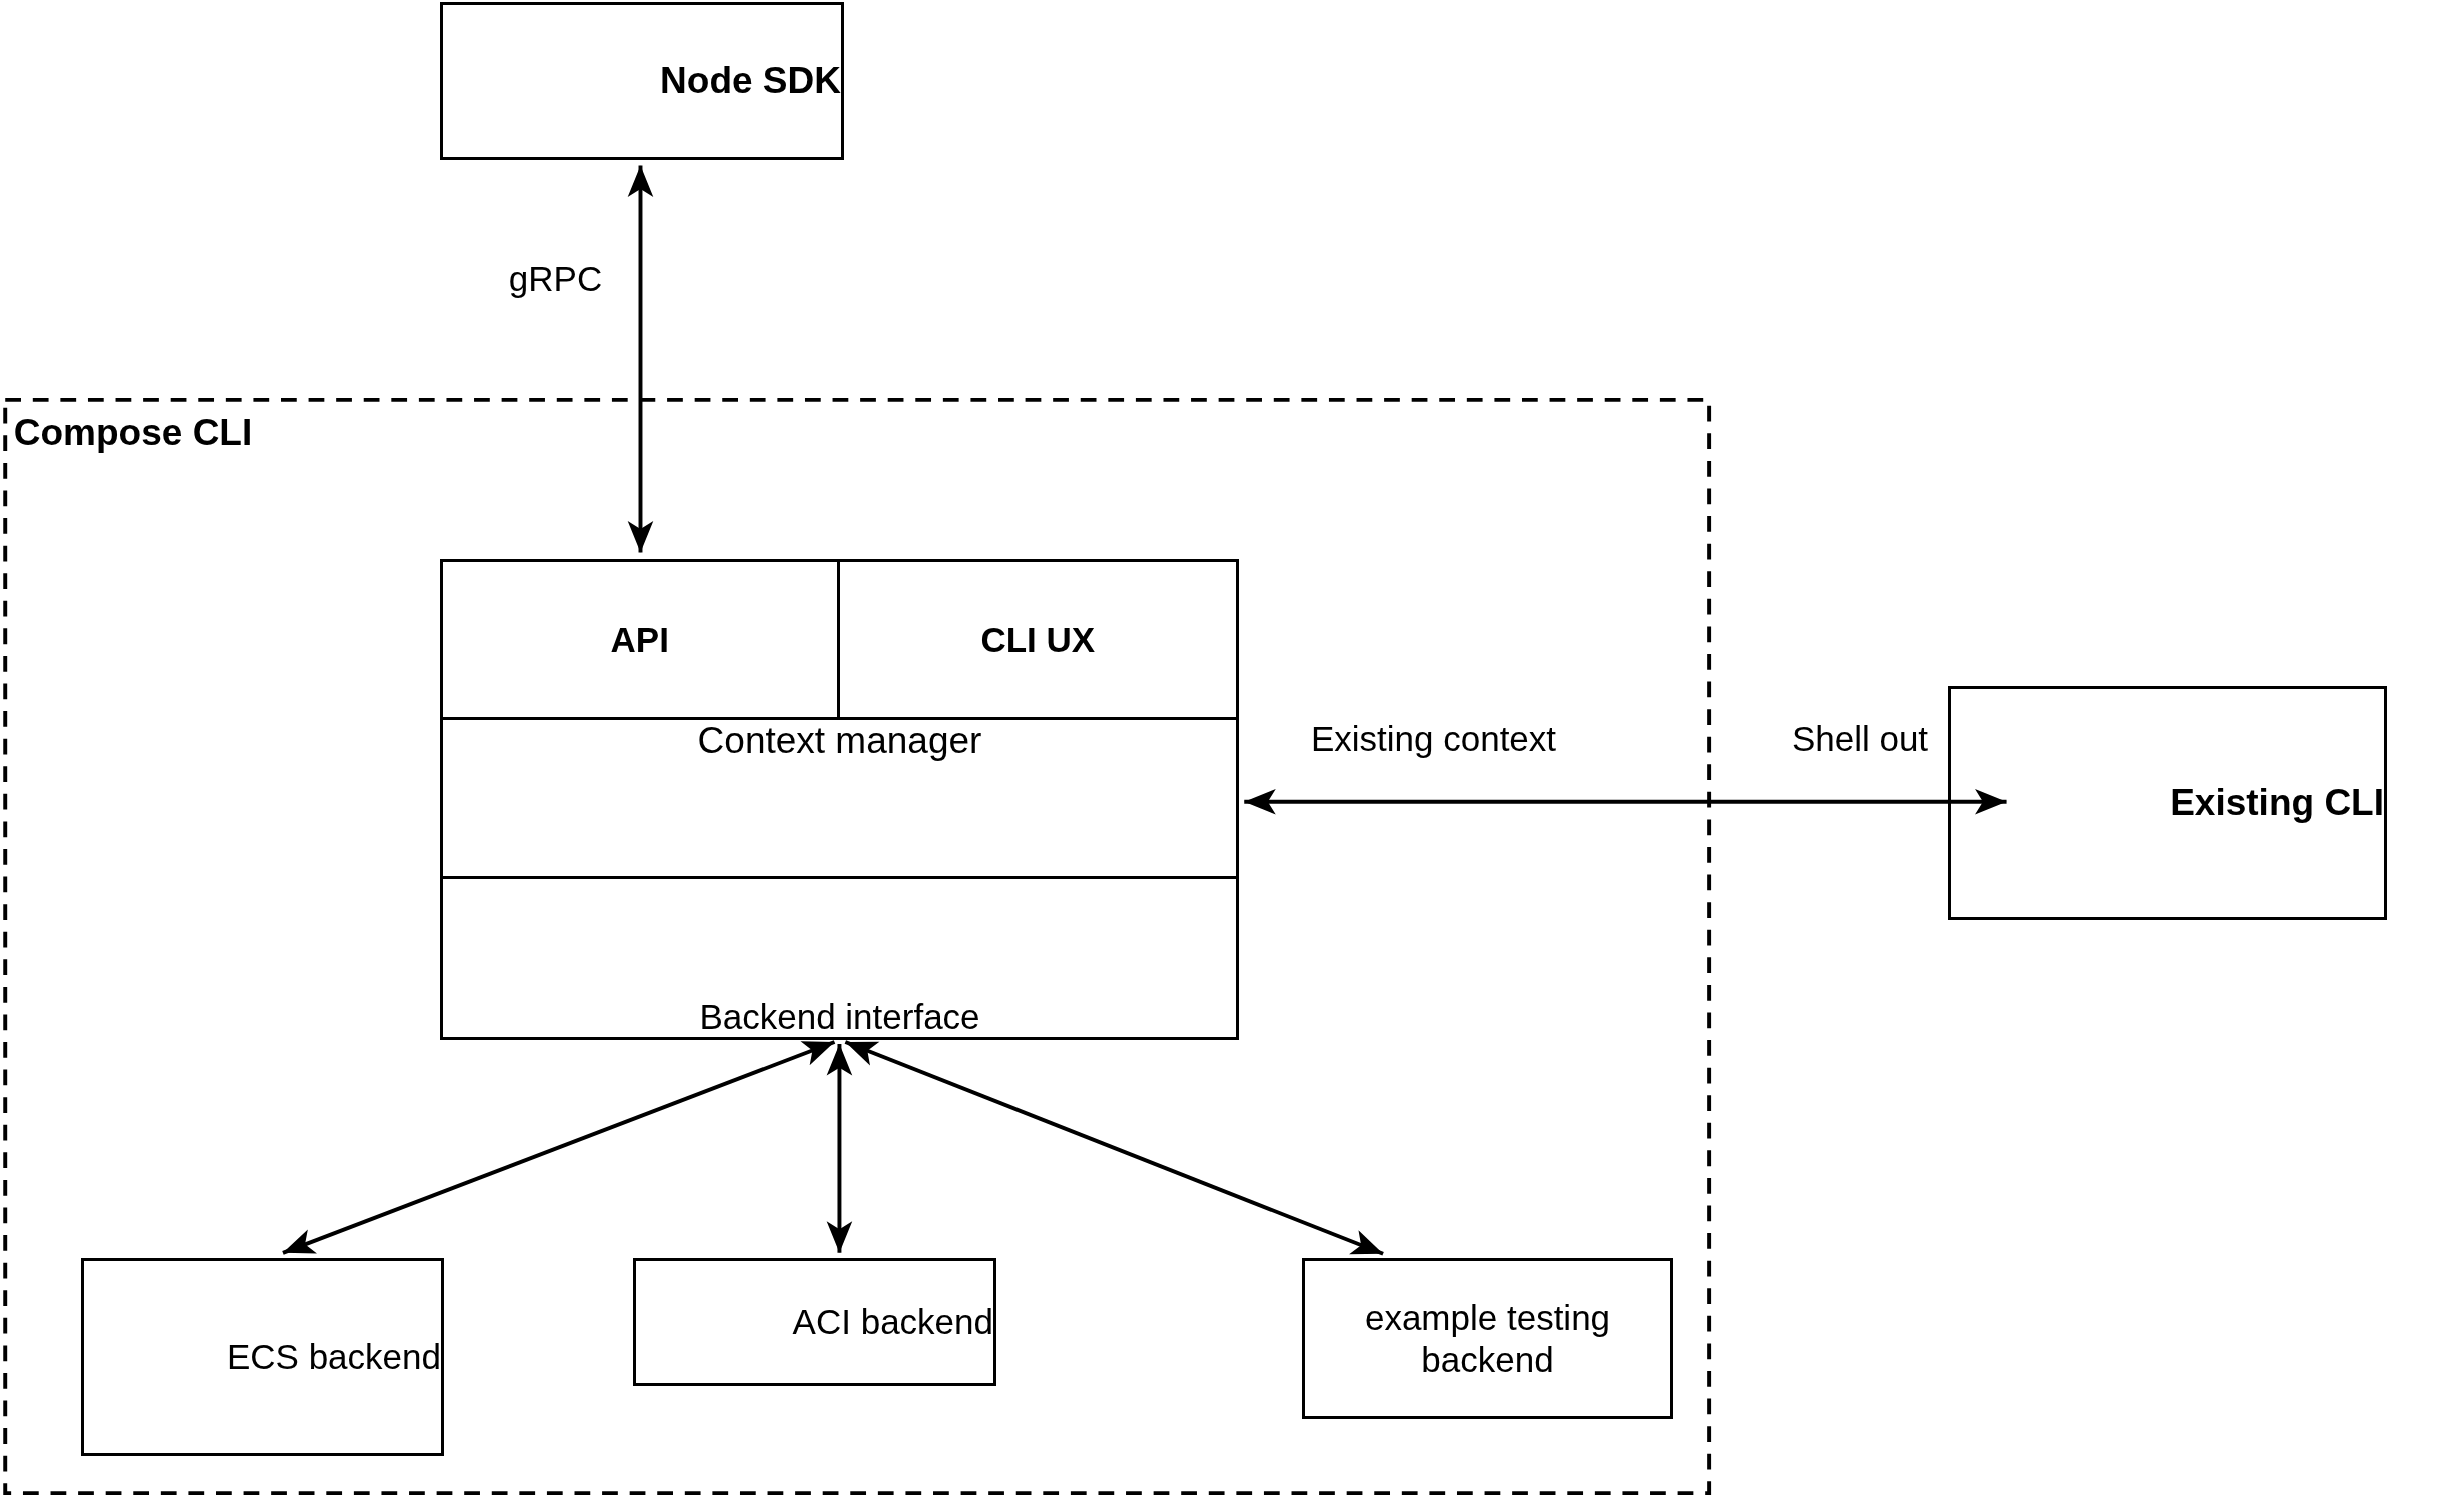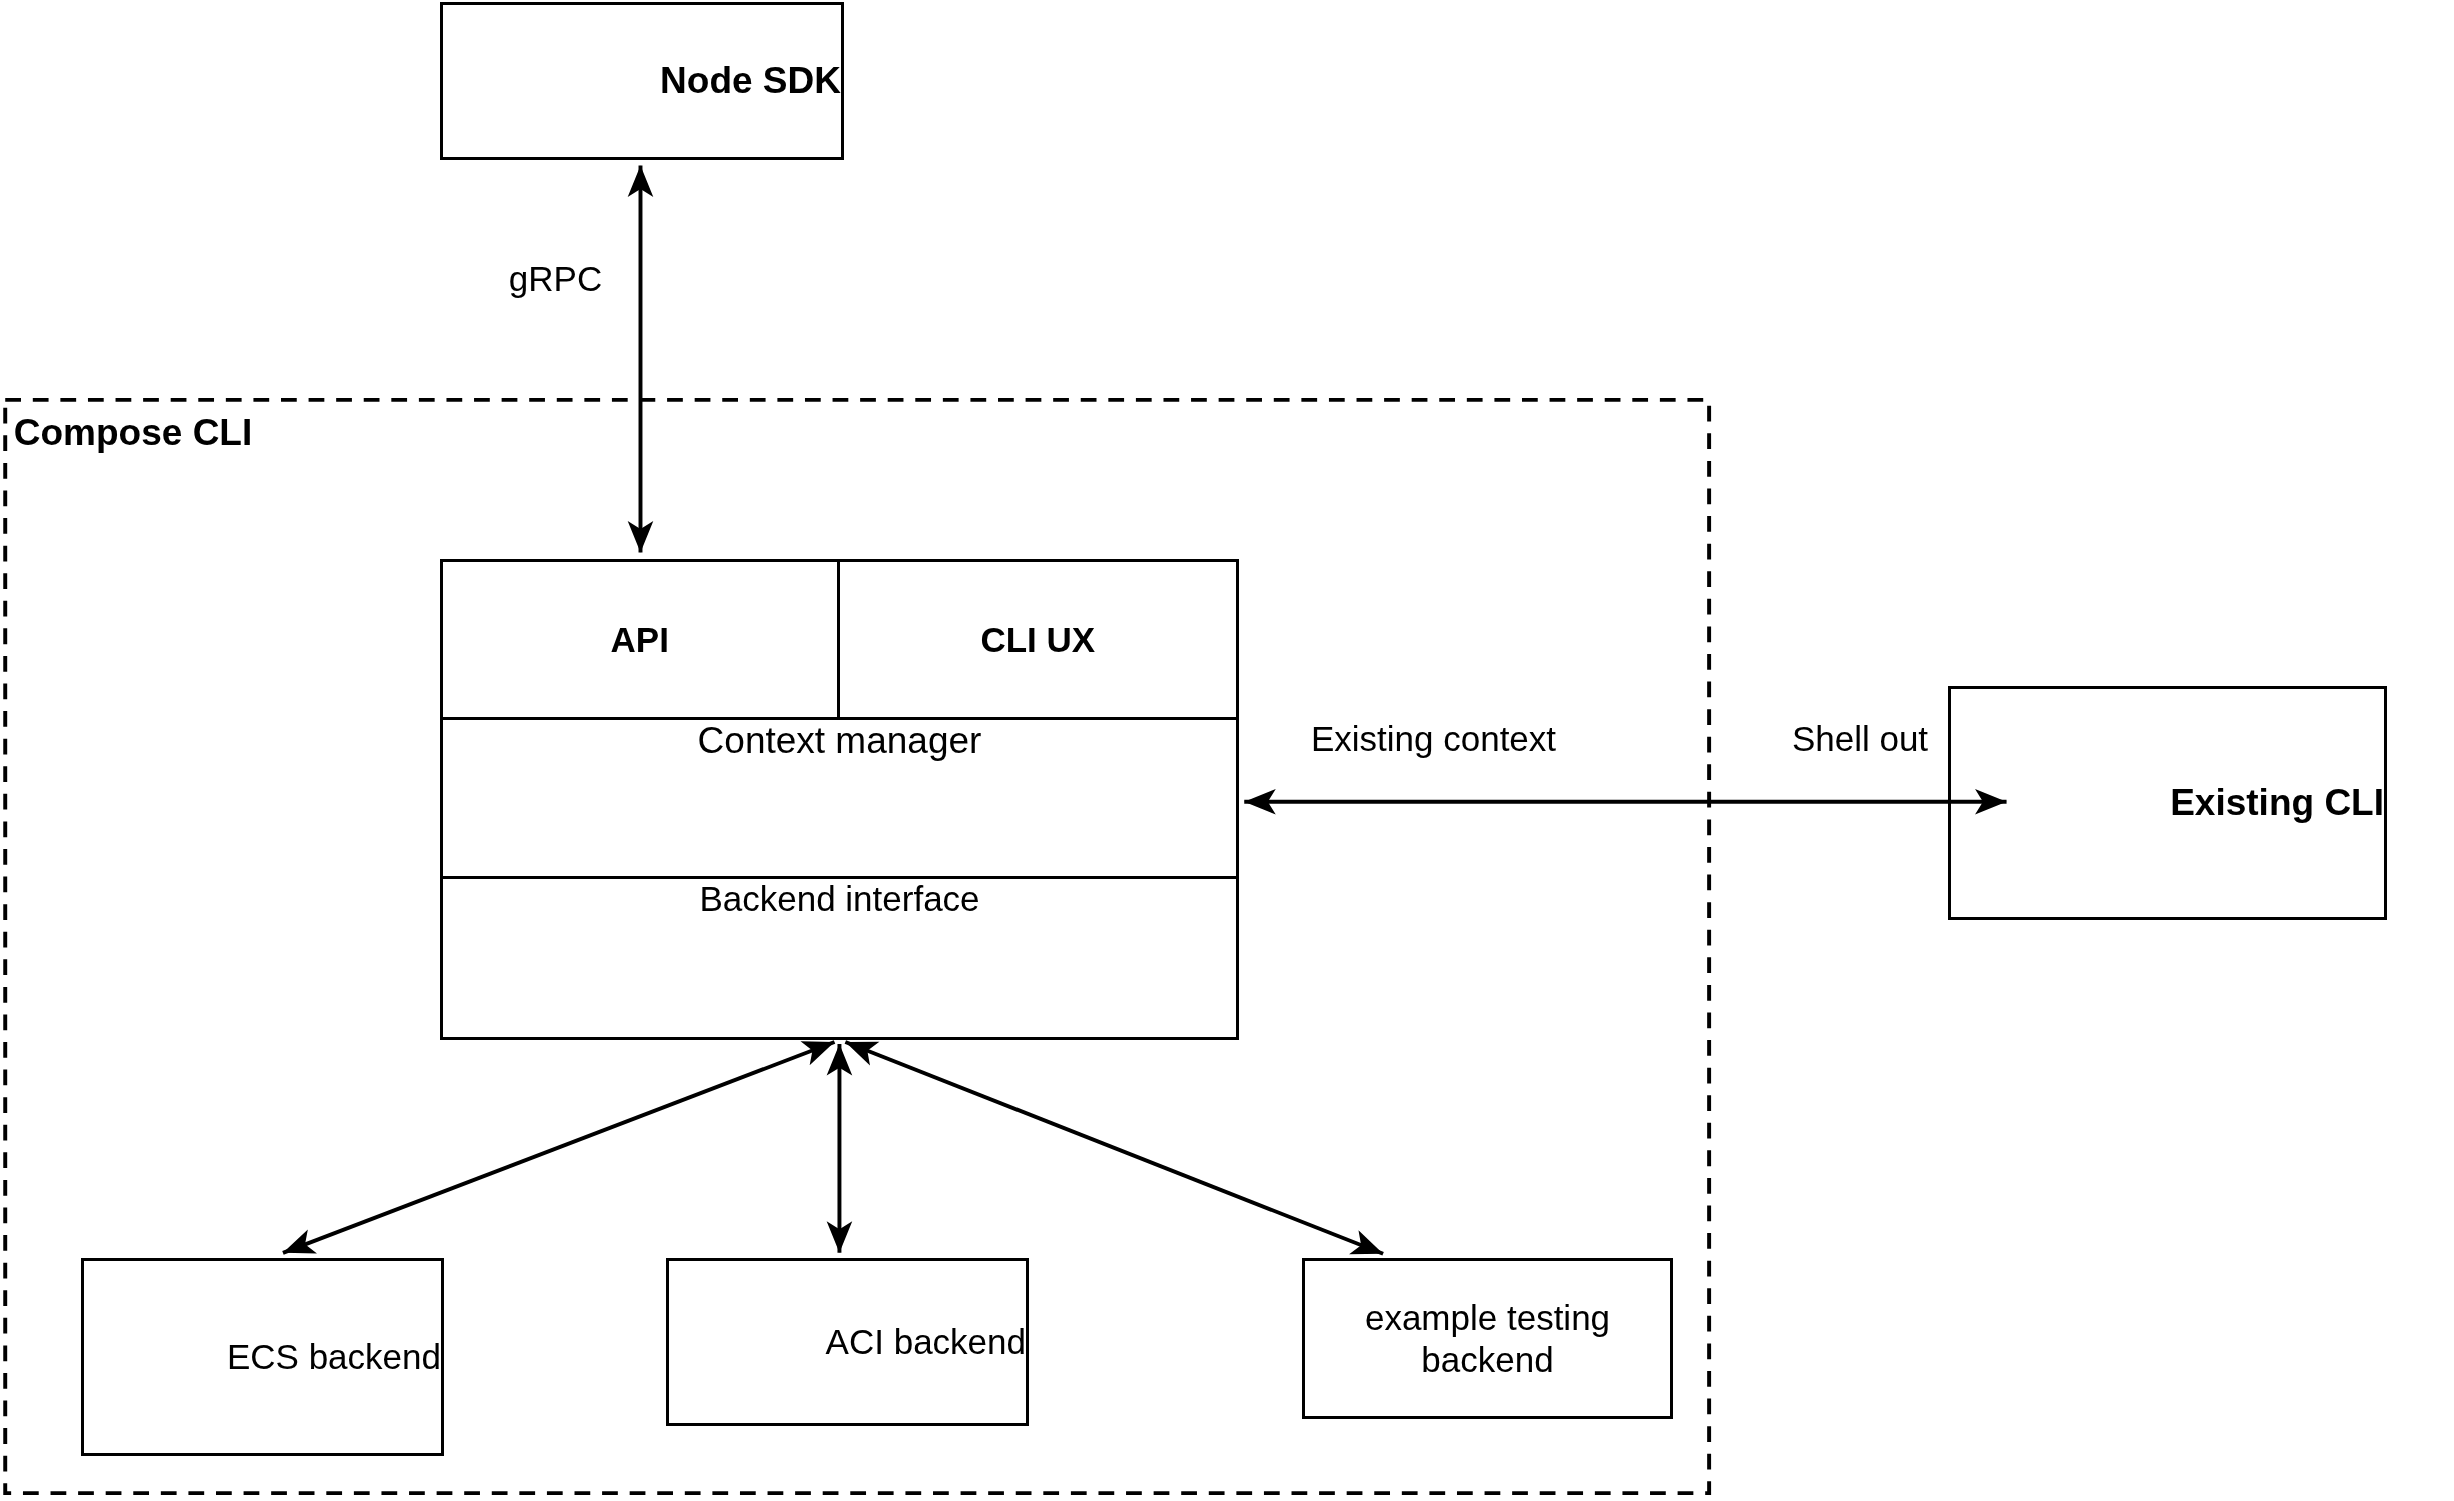--- a/index.html
+++ b/index.html
@@ -26,21 +26,21 @@
     justify-content: flex-end;
     text-align: center;
     font-size: 35px;
     line-height: 1.2;
   }
   .bold { font-weight: bold; font-size: 37px; }
 
   .node-sdk      { left: 440px; top: 2px;    width: 404px; height: 158px; }
   .existing-cli  { left: 1948px; top: 686px; width: 439px; height: 234px; }
   .ecs-backend   { left: 81px;  top: 1258px; width: 363px; height: 198px; }
-  .aci-backend   { left: 666px; top: 1258px; width: 363px; height: 168px; }
+  .aci-backend   { left: 633px; top: 1258px; width: 363px; height: 128px; }
   .example-backend { left: 1302px; top: 1258px; width: 371px; height: 161px; padding: 0 7.9px; }
 
   
   .main-box {
     position: absolute;
     left: 440px; top: 559px;
     width: 799px; height: 481px;
     border: 3.9px solid #000000;
     background: #ffffff;
     box-sizing: border-box;
@@ -54,21 +54,21 @@
   }
   .cell {
     display: flex;
     align-items: center;
     justify-content: center;
     font-size: 35px;
     font-weight: bold;
   }
   .cell-api { border-right: 3.9px solid #000000; }
   .main-row-mid { border-bottom: 3.9px solid #000000; display: flex; align-items: flex-start; justify-content: center; font-size: 37px; }
-  .main-row-bot { display: flex; align-items: flex-start; justify-content: center; font-size: 35px; }
+  .main-row-bot { display: flex; align-items: flex-end; justify-content: center; font-size: 35px; }
 
   .group-label {
     position: absolute;
     left: 13.8px; top: 412px;
     font-size: 37px;
     font-weight: bold;
     white-space: nowrap;
   }
   .edge-label {
     position: absolute;

